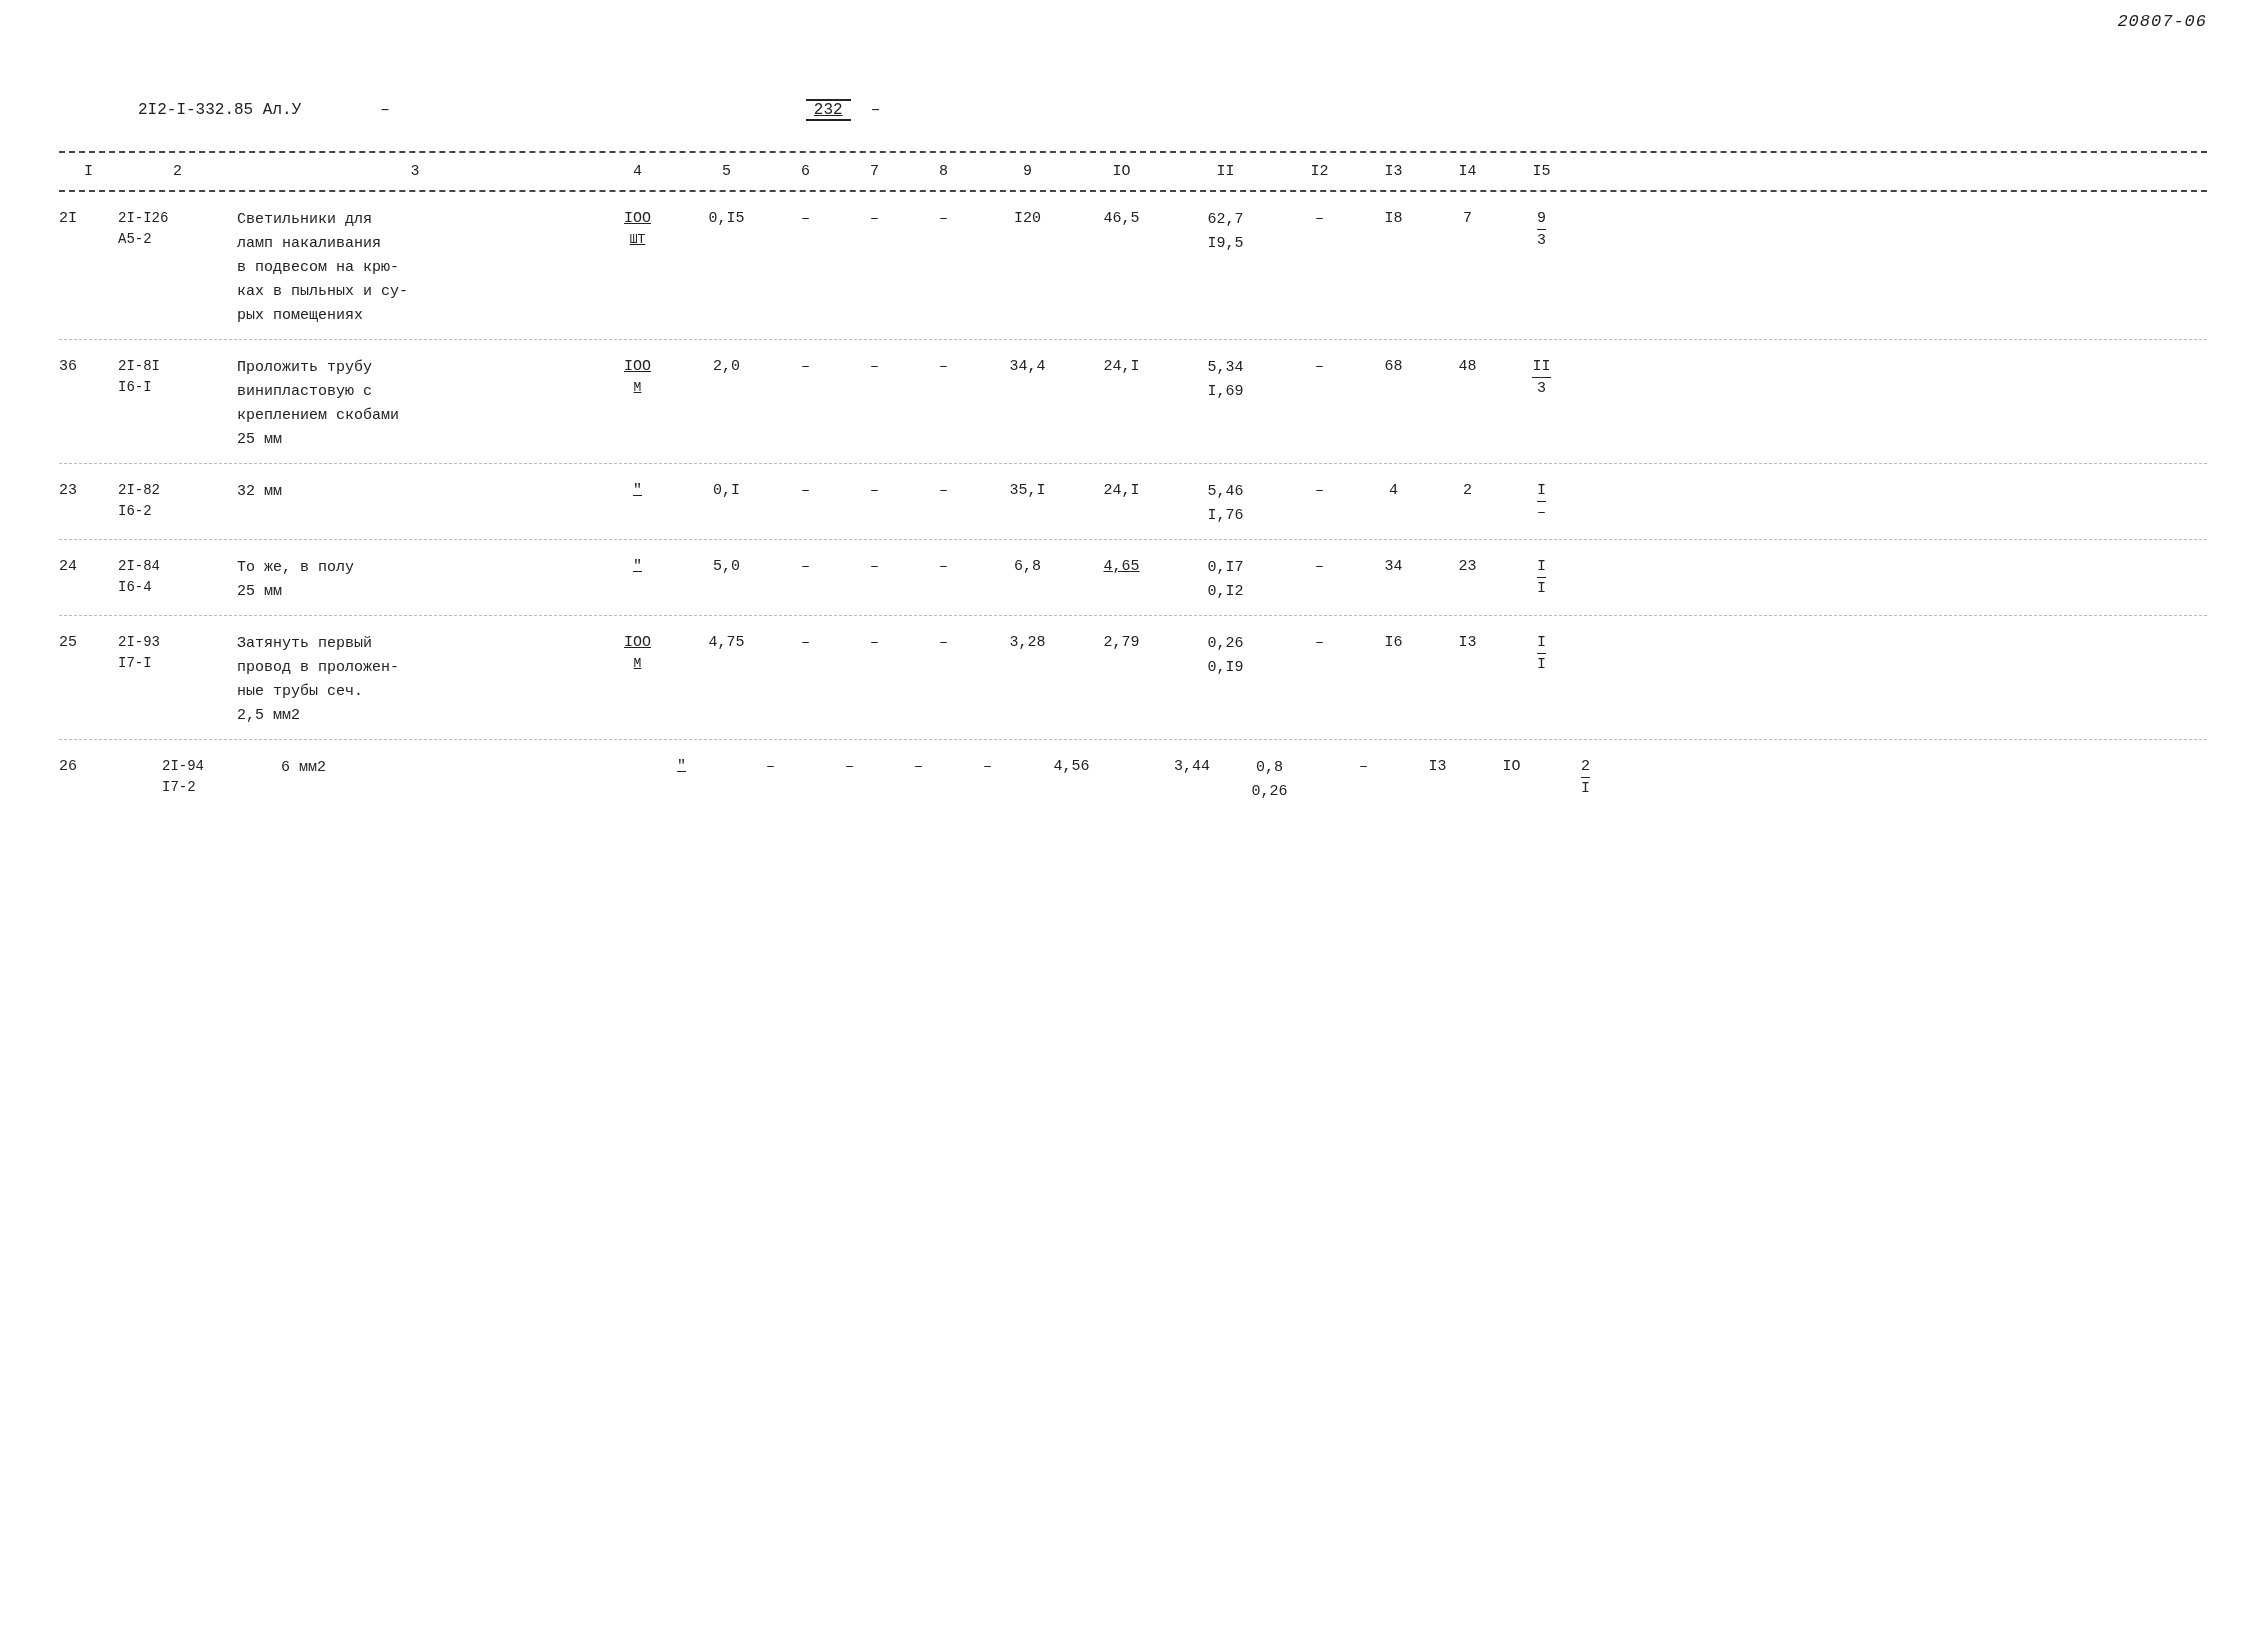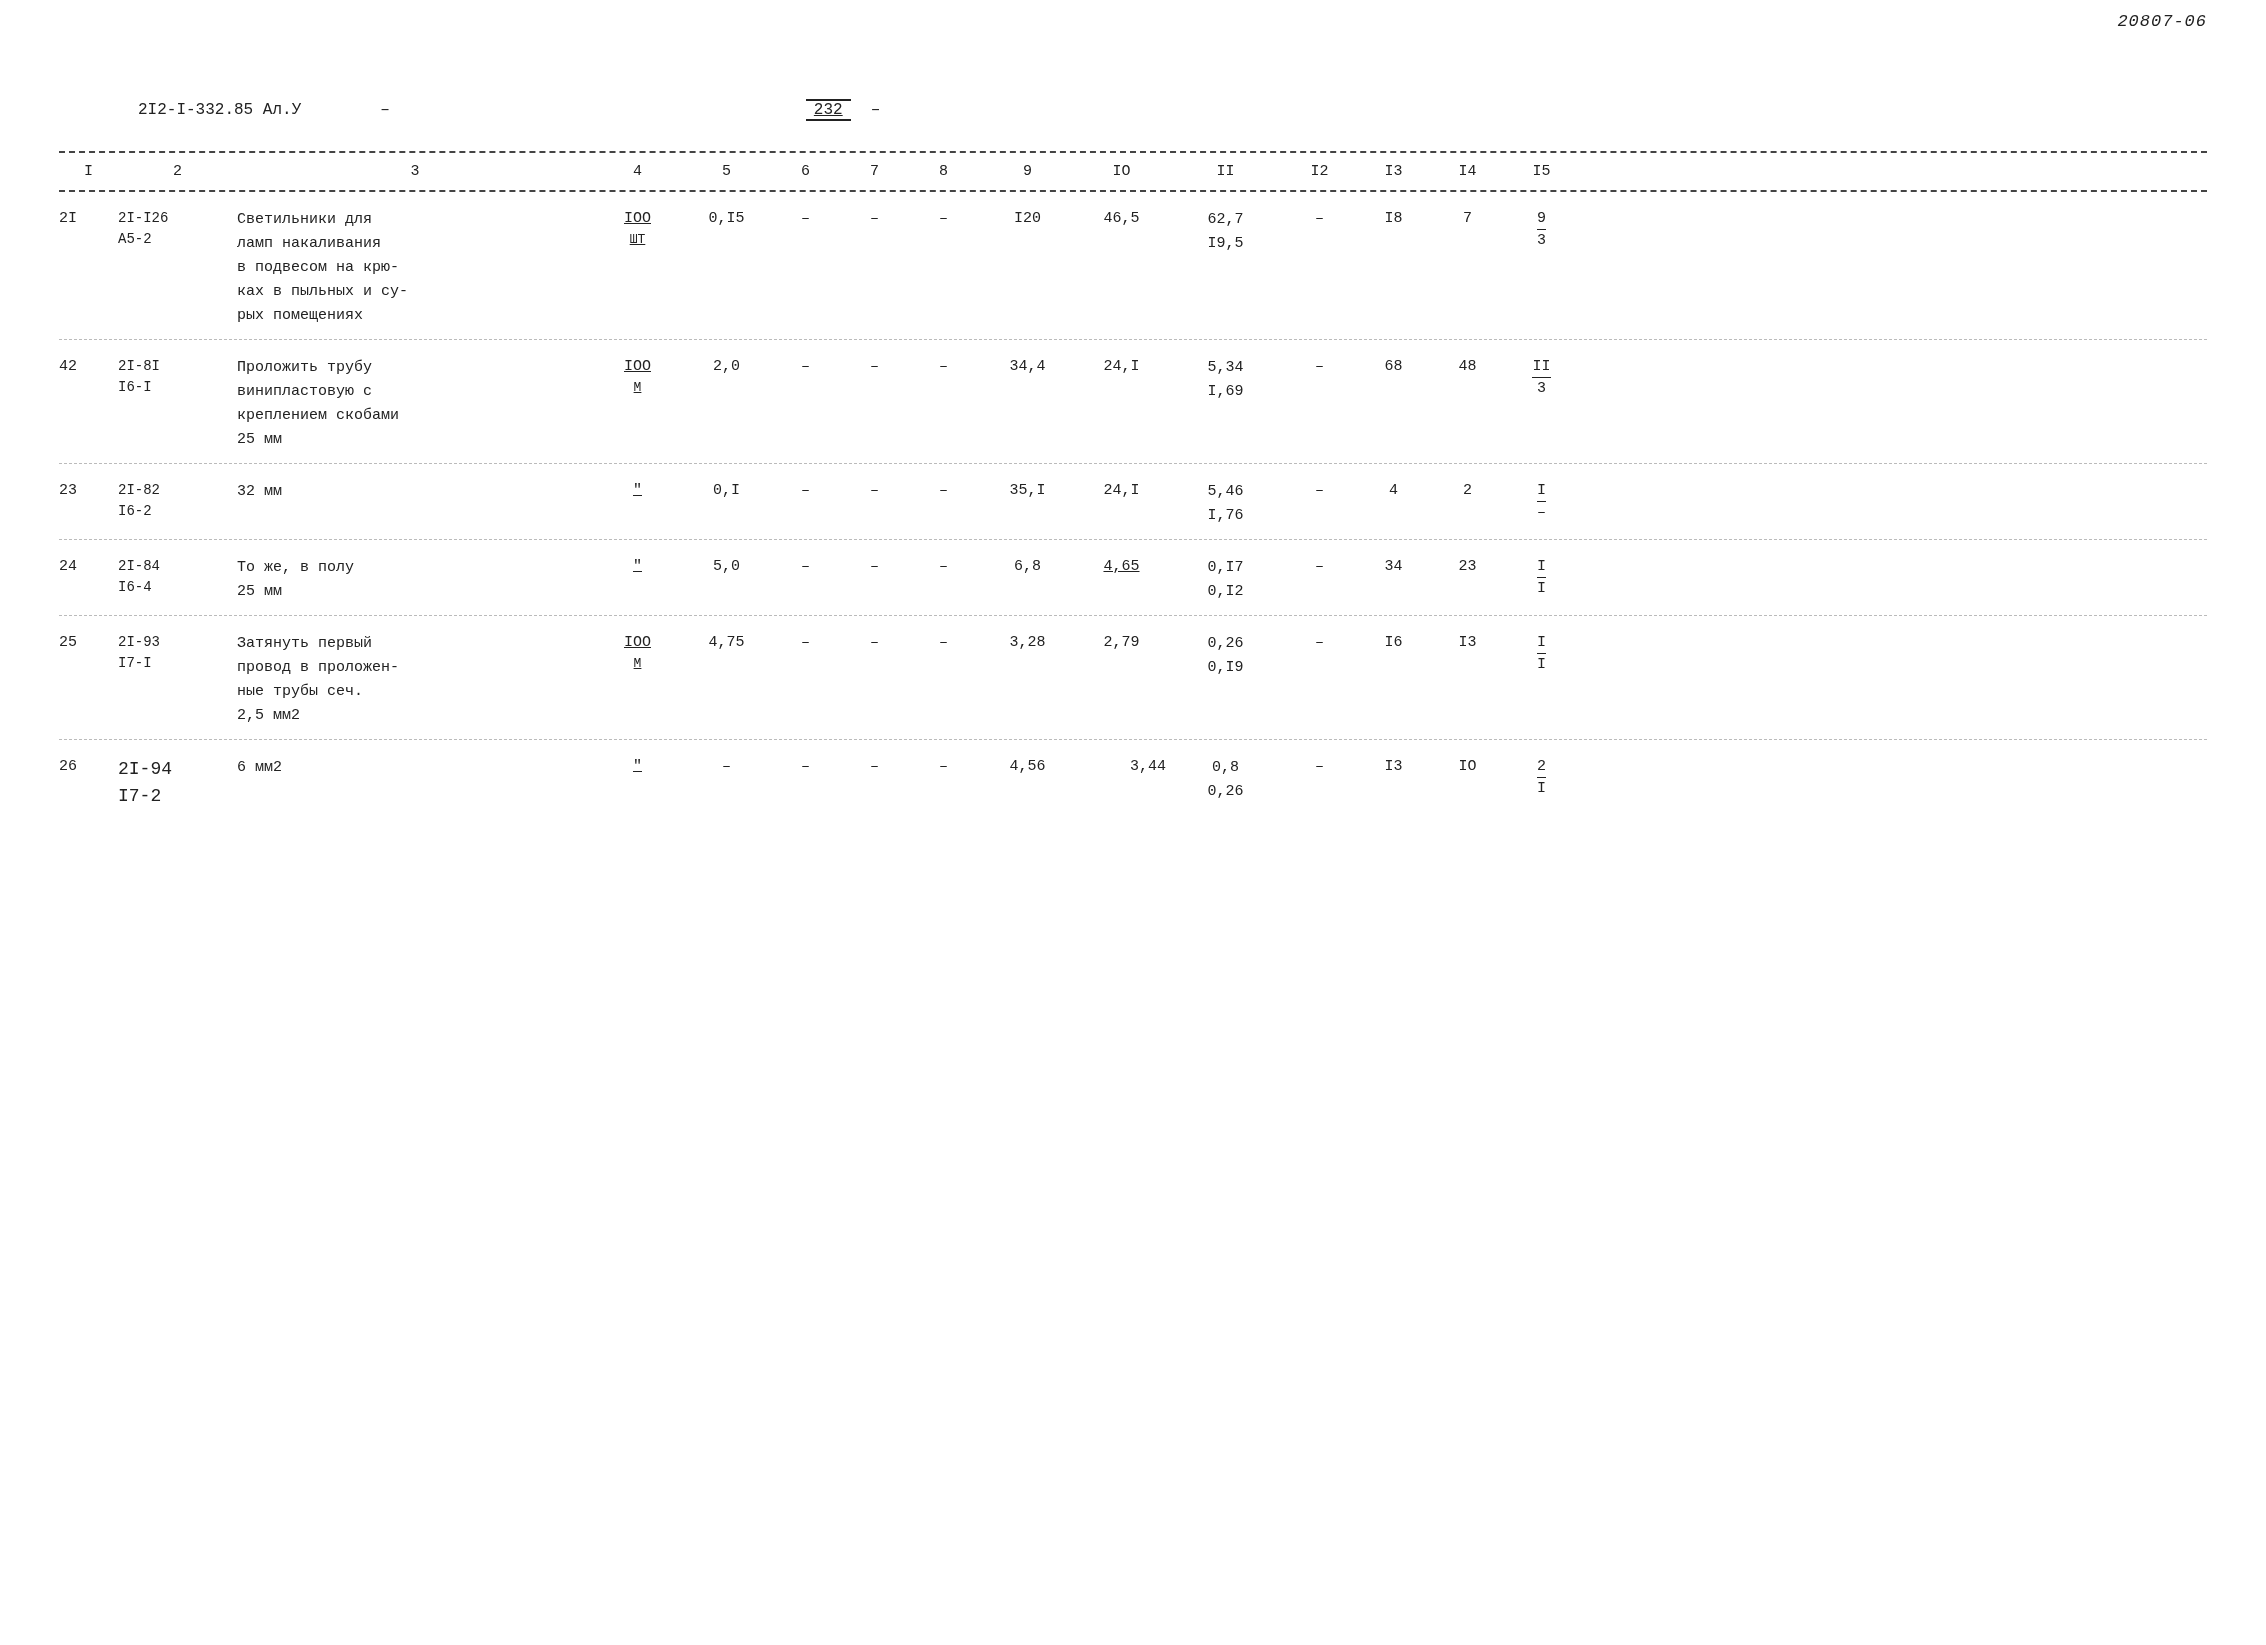--- a/index.html
+++ b/index.html
@@ -182,21 +182,21 @@
     </div>
     <div class="c12 cell" style="text-align:center;">–</div>
     <div class="c13 cell" style="text-align:center;">I8</div>
     <div class="c14 cell" style="text-align:center;">7</div>
     <div class="c15 cell fraction">
       <span class="num">9</span>
       <span class="den">3</span>
     </div>
   </div>
     <div class="data-row">
-    <div class="c1 cell" style="white-space:pre-line;">42</div>
+    <div class="c1 cell" style="white-space:pre-line;">36</div>
     <div class="c2 cell" style="white-space:pre-line; font-size:14px;">2I-8I
 I6-I</div>
     <div class="c3 cell-desc" style="white-space:pre-line;">Проложить трубу
 винипластовую с
 креплением скобами
 25 мм</div>
     <div class="c4 cell unit-cell">
       <span>IOO</span>
       <span style="font-size:13px;">М</span>
     </div>
@@ -298,21 +298,21 @@
     <div class="c12 cell" style="text-align:center;">–</div>
     <div class="c13 cell" style="text-align:center;">I6</div>
     <div class="c14 cell" style="text-align:center;">I3</div>
     <div class="c15 cell fraction">
       <span class="num">I</span>
       <span class="den">I</span>
     </div>
   </div>
     <div class="data-row">
     <div class="c1 cell" style="white-space:pre-line;">26</div>
-    <div class="c2 cell" style="white-space:pre-line; font-size:18px;">2I-94
+    <div class="c2 cell" style="white-space:pre-line; font-size:14px;margin-left:44px;">2I-94
 I7-2</div>
     <div class="c3 cell-desc" style="white-space:pre-line;">6 мм2</div>
     <div class="c4 cell unit-cell">
       <span>"</span>
       <span style="font-size:13px;"></span>
     </div>
     <div class="c5 cell" style="text-align:center;">–</div>
     <div class="c6 cell" style="text-align:center;">–</div>
     <div class="c7 cell" style="text-align:center;">–</div>
     <div class="c8 cell" style="text-align:center;">–</div>

